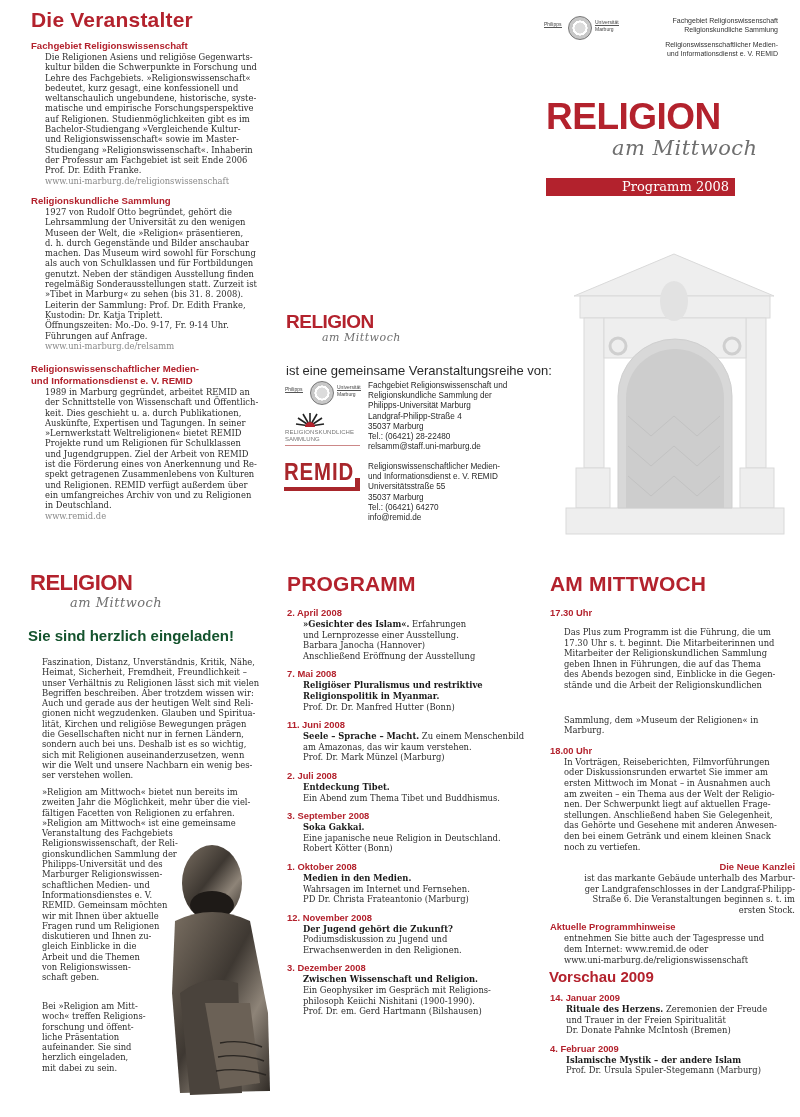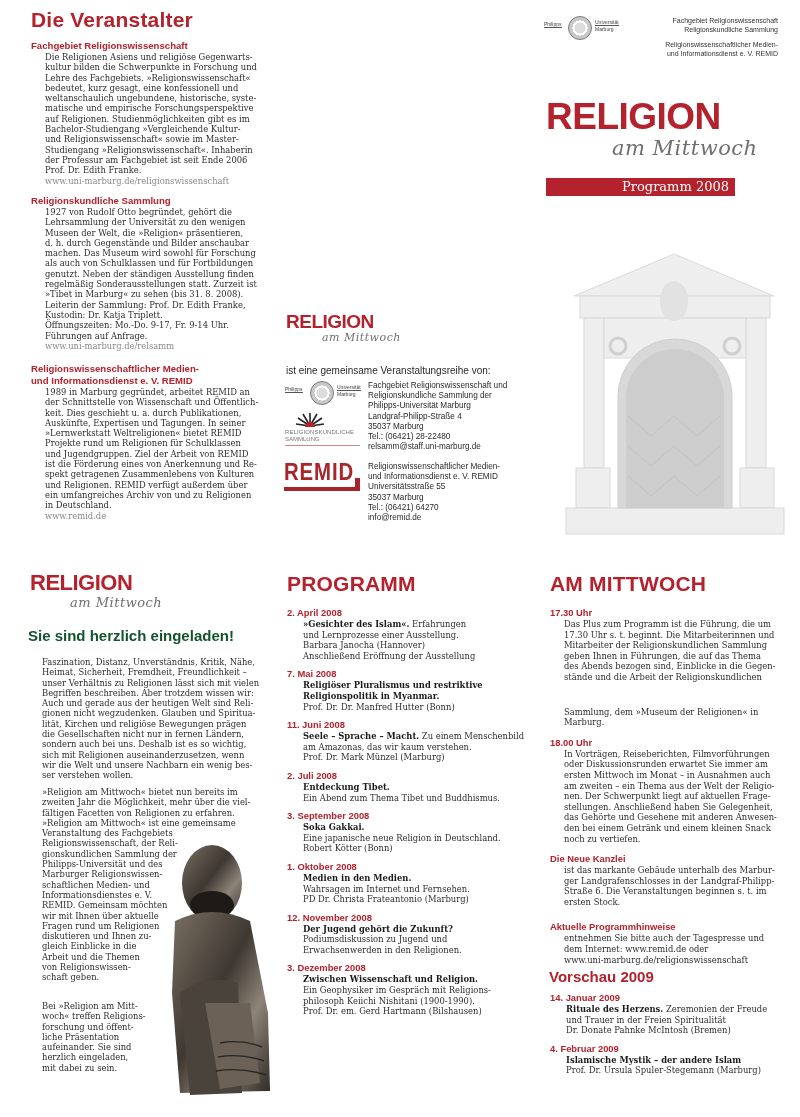--- a/index.html
+++ b/index.html
@@ -95,21 +95,21 @@
       <div>ein umfangreiches Archiv von und zu Religionen</div>
       <div>in Deutschland.</div>
     </div>
   <div class="body-text indent url">www.remid.de</div>
 </div>
 
 <div class="abs" style="left:286px; top:312px;">
   <div class="rel-logo" style="font-size:19px;">RELIGION</div>
   <div class="mittwoch" style="font-size:11px; margin-left:36px; margin-top:1px;">am Mittwoch</div>
 </div>
-<div class="abs contact" style="left:286px; top:366px; font-size:10px;">ist eine gemeinsame Veranstaltungsreihe von:</div>
+<div class="abs contact" style="left:286px; top:366px; font-size:13px;">ist eine gemeinsame Veranstaltungsreihe von:</div>
 
 <div class="abs" style="left:285px; top:381px; width:76px; height:26px;">
   <span class="abs tiny" style="left:0; top:5px; border-bottom:1px solid #555;">Philipps</span>
   <span class="abs uni-seal" style="left:25px; top:0;"></span>
   <span class="abs tiny" style="left:52px; top:3px; border-bottom:1px solid #555;">Universität</span>
   <span class="abs tiny" style="left:52px; top:10px;">Marburg</span>
 </div>
 
 <div class="abs" style="left:285px; top:412px; width:78px; height:36px;">
   <svg width="30" height="16" style="position:absolute; left:10px; top:0;" viewBox="0 0 30 16">
@@ -316,42 +316,42 @@
       <div class="evt">Ein Geophysiker im Gespräch mit Religions-</div>
       <div class="evt">philosoph Keiichi Nishitani (1900-1990).</div>
       <div class="evt">Prof. Dr. em. Gerd Hartmann (Bilshausen)</div>
     </div>
   </div>
 
 <div class="abs col-h" style="left:550px; top:572px;">AM MITTWOCH</div>
 <div class="abs" style="left:550px; top:607px; width:245px;" id="amm">
     <div style="margin-bottom: 9px;">
       <div class="date-h">17.30 Uhr</div>
-      <div class="evt" style="padding-left: 14px;">Das Plus zum Programm ist die Führung, die um</div>
+      <div class="evt" style="padding-left: 14px; margin-top: 8px;">Das Plus zum Programm ist die Führung, die um</div>
       <div class="evt" style="padding-left: 14px;">17.30 Uhr s. t. beginnt. Die Mitarbeiterinnen und</div>
       <div class="evt" style="padding-left: 14px;">Mitarbeiter der Religionskundlichen Sammlung</div>
       <div class="evt" style="padding-left: 14px;">geben Ihnen in Führungen, die auf das Thema</div>
       <div class="evt" style="padding-left: 14px;">des Abends bezogen sind, Einblicke in die Gegen-</div>
       <div class="evt" style="padding-left: 14px;">stände und die Arbeit der Religionskundlichen</div>
       <div class="evt" style="padding-left: 14px; margin-top: 24px;">Sammlung, dem »Museum der Religionen« in</div>
       <div class="evt" style="padding-left: 14px;">Marburg.</div>
     </div>
     <div style="margin-bottom: 9px;">
       <div class="date-h">18.00 Uhr</div>
       <div class="evt" style="padding-left: 14px;">In Vorträgen, Reiseberichten, Filmvorführungen</div>
       <div class="evt" style="padding-left: 14px;">oder Diskussionsrunden erwartet Sie immer am</div>
       <div class="evt" style="padding-left: 14px;">ersten Mittwoch im Monat – in Ausnahmen auch</div>
       <div class="evt" style="padding-left: 14px;">am zweiten – ein Thema aus der Welt der Religio-</div>
       <div class="evt" style="padding-left: 14px;">nen. Der Schwerpunkt liegt auf aktuellen Frage-</div>
       <div class="evt" style="padding-left: 14px;">stellungen. Anschließend haben Sie Gelegenheit,</div>
       <div class="evt" style="padding-left: 14px;">das Gehörte und Gesehene mit anderen Anwesen-</div>
       <div class="evt" style="padding-left: 14px;">den bei einem Getränk und einem kleinen Snack</div>
       <div class="evt" style="padding-left: 14px;">noch zu vertiefen.</div>
     </div>
-    <div style="margin-bottom: 14px;">
+    <div style="margin-bottom: 6px; text-align: right;">
       <div class="date-h">Die Neue Kanzlei</div>
       <div class="evt" style="padding-left: 14px;">ist das markante Gebäude unterhalb des Marbur-</div>
       <div class="evt" style="padding-left: 14px;">ger Landgrafenschlosses in der Landgraf-Philipp-</div>
       <div class="evt" style="padding-left: 14px;">Straße 6. Die Veranstaltungen beginnen s. t. im</div>
       <div class="evt" style="padding-left: 14px;">ersten Stock.</div>
     </div>
     <div style="margin-bottom: 9px;">
       <div class="date-h">Aktuelle Programmhinweise</div>
       <div class="evt" style="padding-left: 14px;">entnehmen Sie bitte auch der Tagespresse und</div>
       <div class="evt" style="padding-left: 14px;">dem Internet: www.remid.de oder</div>

